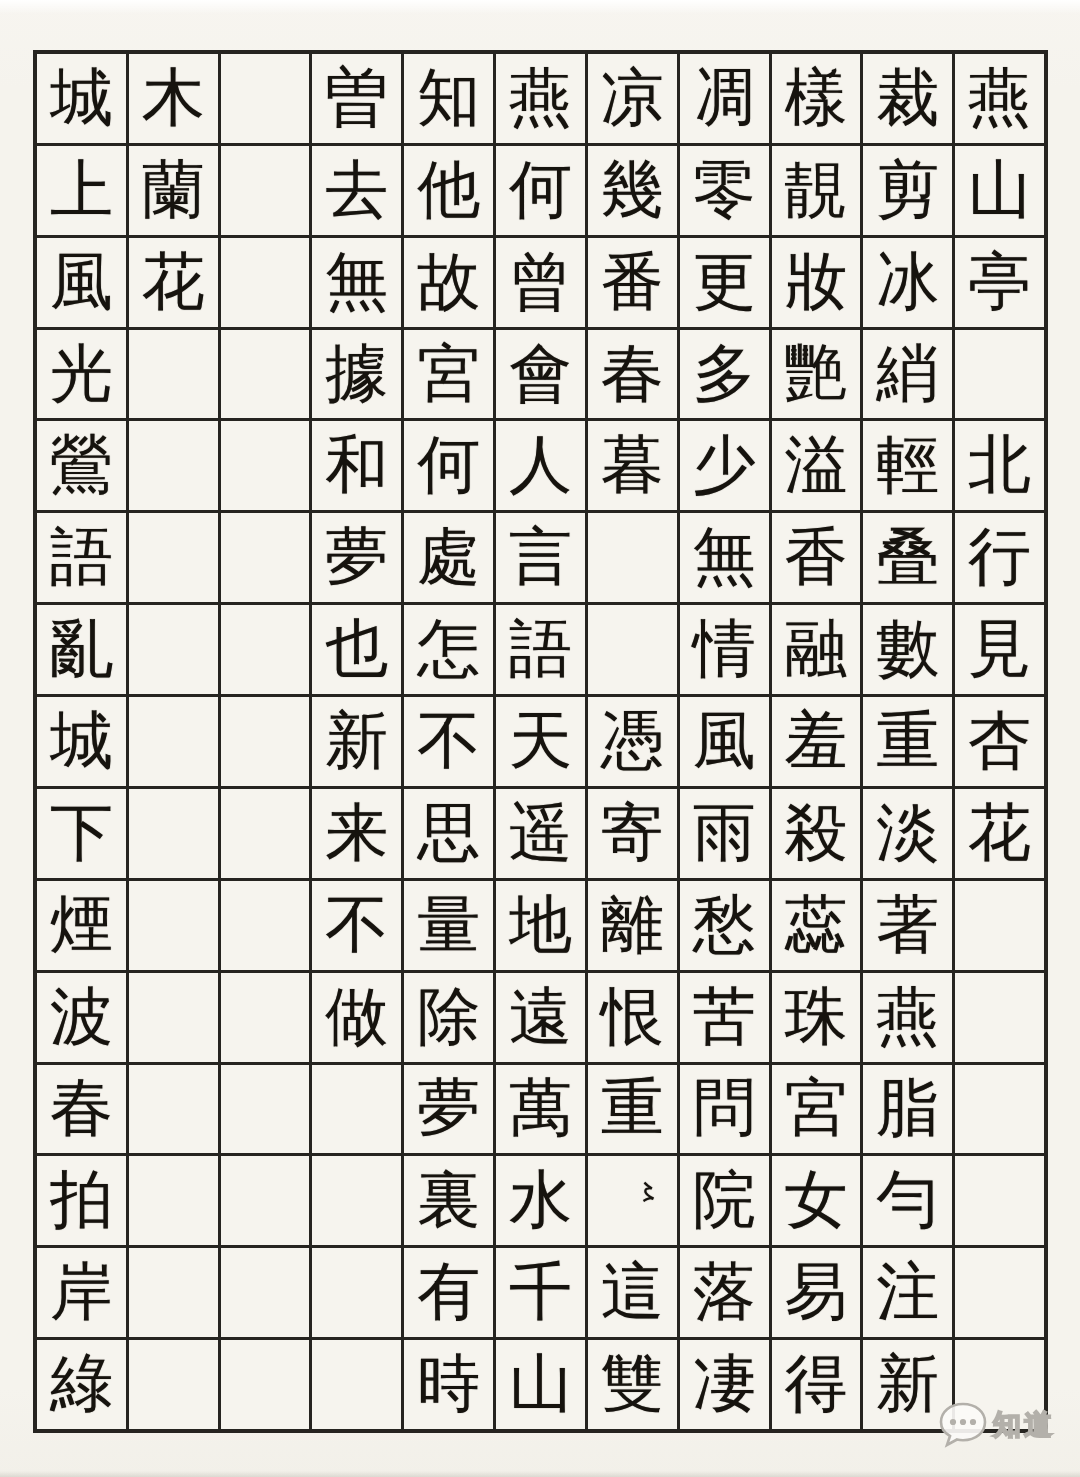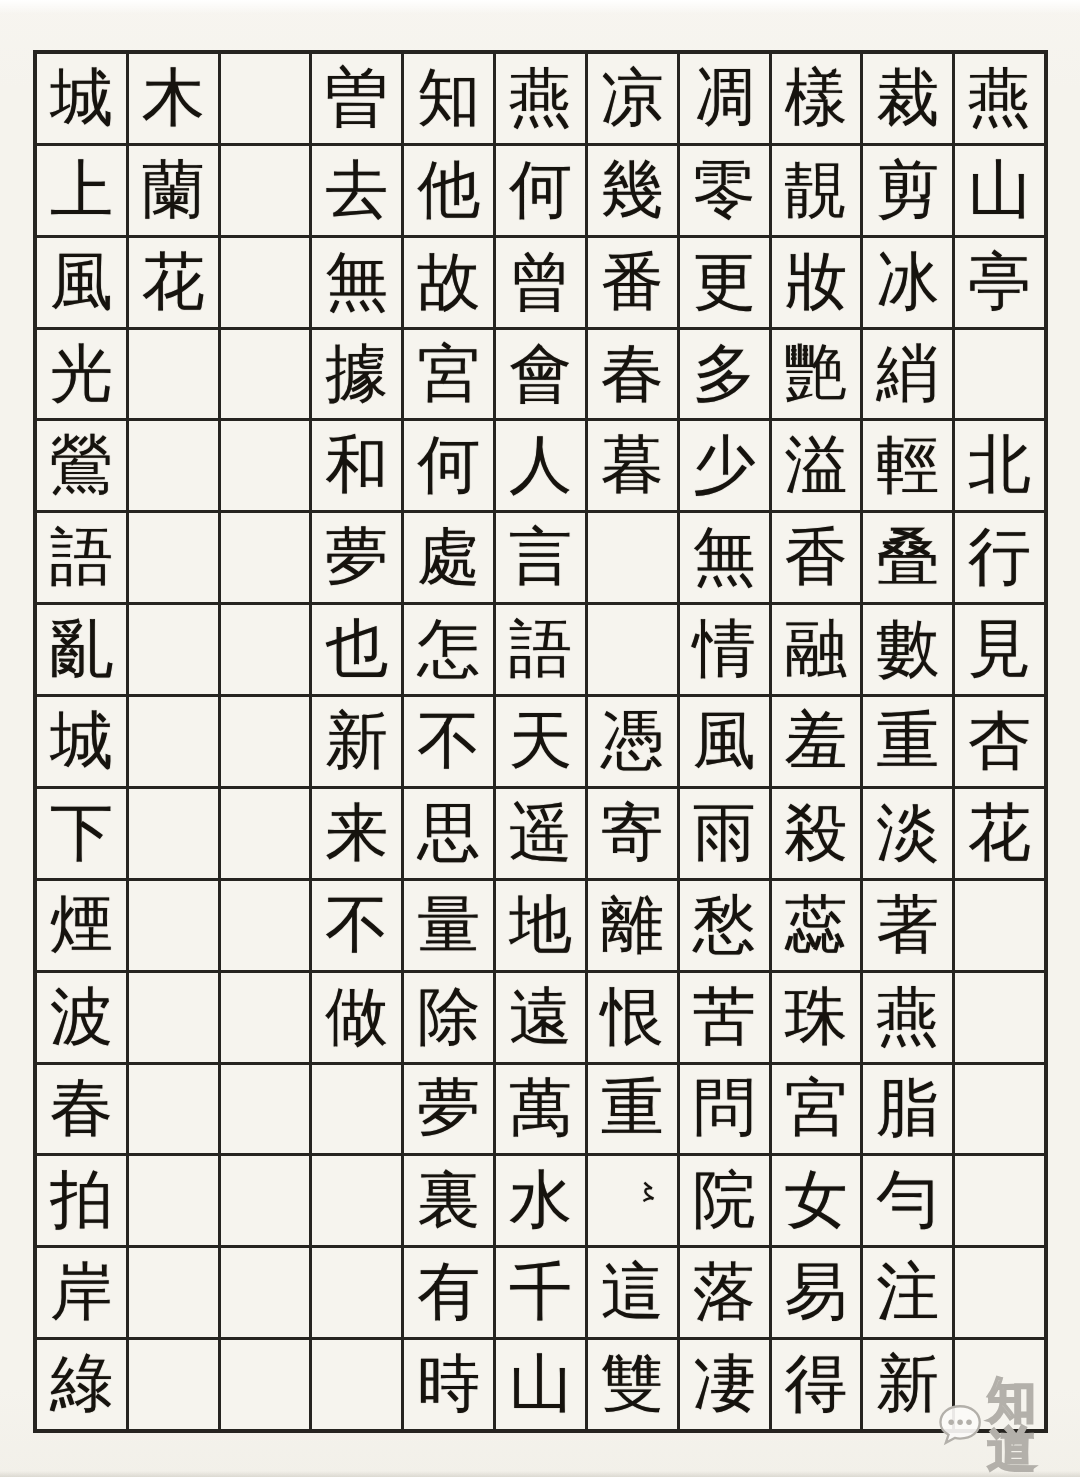--- a/index.html
+++ b/index.html
@@ -40,21 +40,21 @@
   }
   .repeat-mark{
     font-size:30px;color:#16130e;
     transform:translate(16px,-8px);
   }
   .watermark{
     position:absolute;left:936px;top:1396px;height:58px;
     display:flex;align-items:center;gap:3px;z-index:5;
   }
   .watermark-text{
-    font-size:49px;font-weight:bold;letter-spacing:3px;
+    font-size:28px;font-weight:bold;letter-spacing:3px;
     color:#d4d1cb;
     -webkit-text-stroke:2px #b3b0aa;
     line-height:1;
   }
 </style>
 </head>
 <body>
 
 <div class="page">
   <div class="scan-top-edge"></div>

